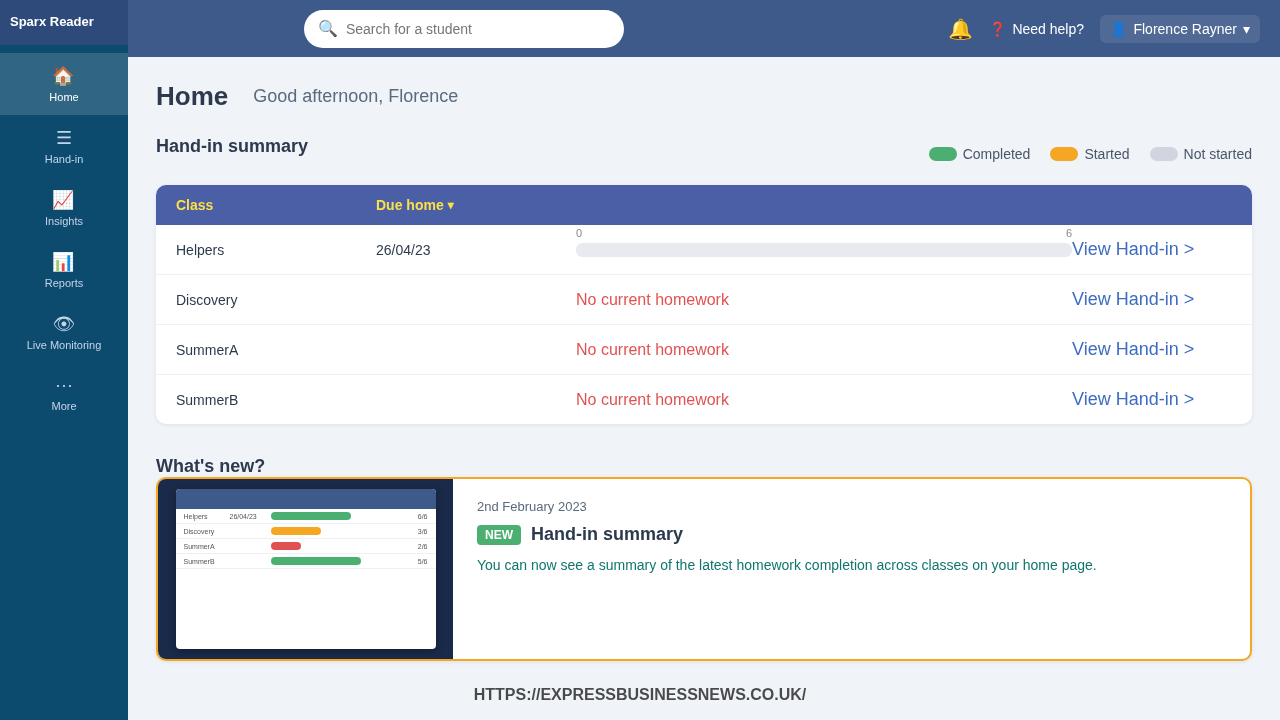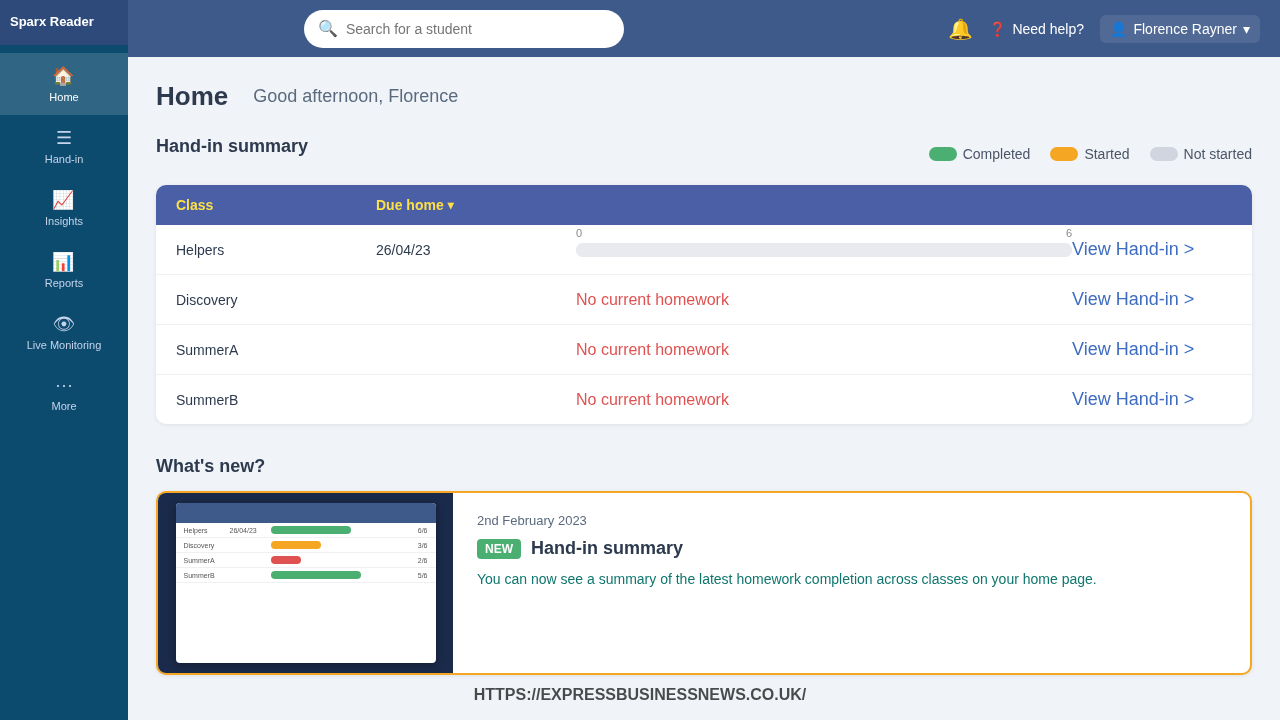--- a/index.html
+++ b/index.html
@@ -206,21 +206,20 @@
       position: absolute;
       right: 0;
       top: -16px;
     }
 
     
     .whats-new-title {
       font-size: 18px;
       font-weight: 600;
       color: #2d3a4e;
-      margin-bottom: 14px;
     }
     .news-card {
       background: white;
       border-radius: 10px;
       border: 2px solid #f5a623;
       display: flex;
       overflow: hidden;
       box-shadow: 0 1px 4px rgba(0,0,0,0.08);
     }
     .news-image {

